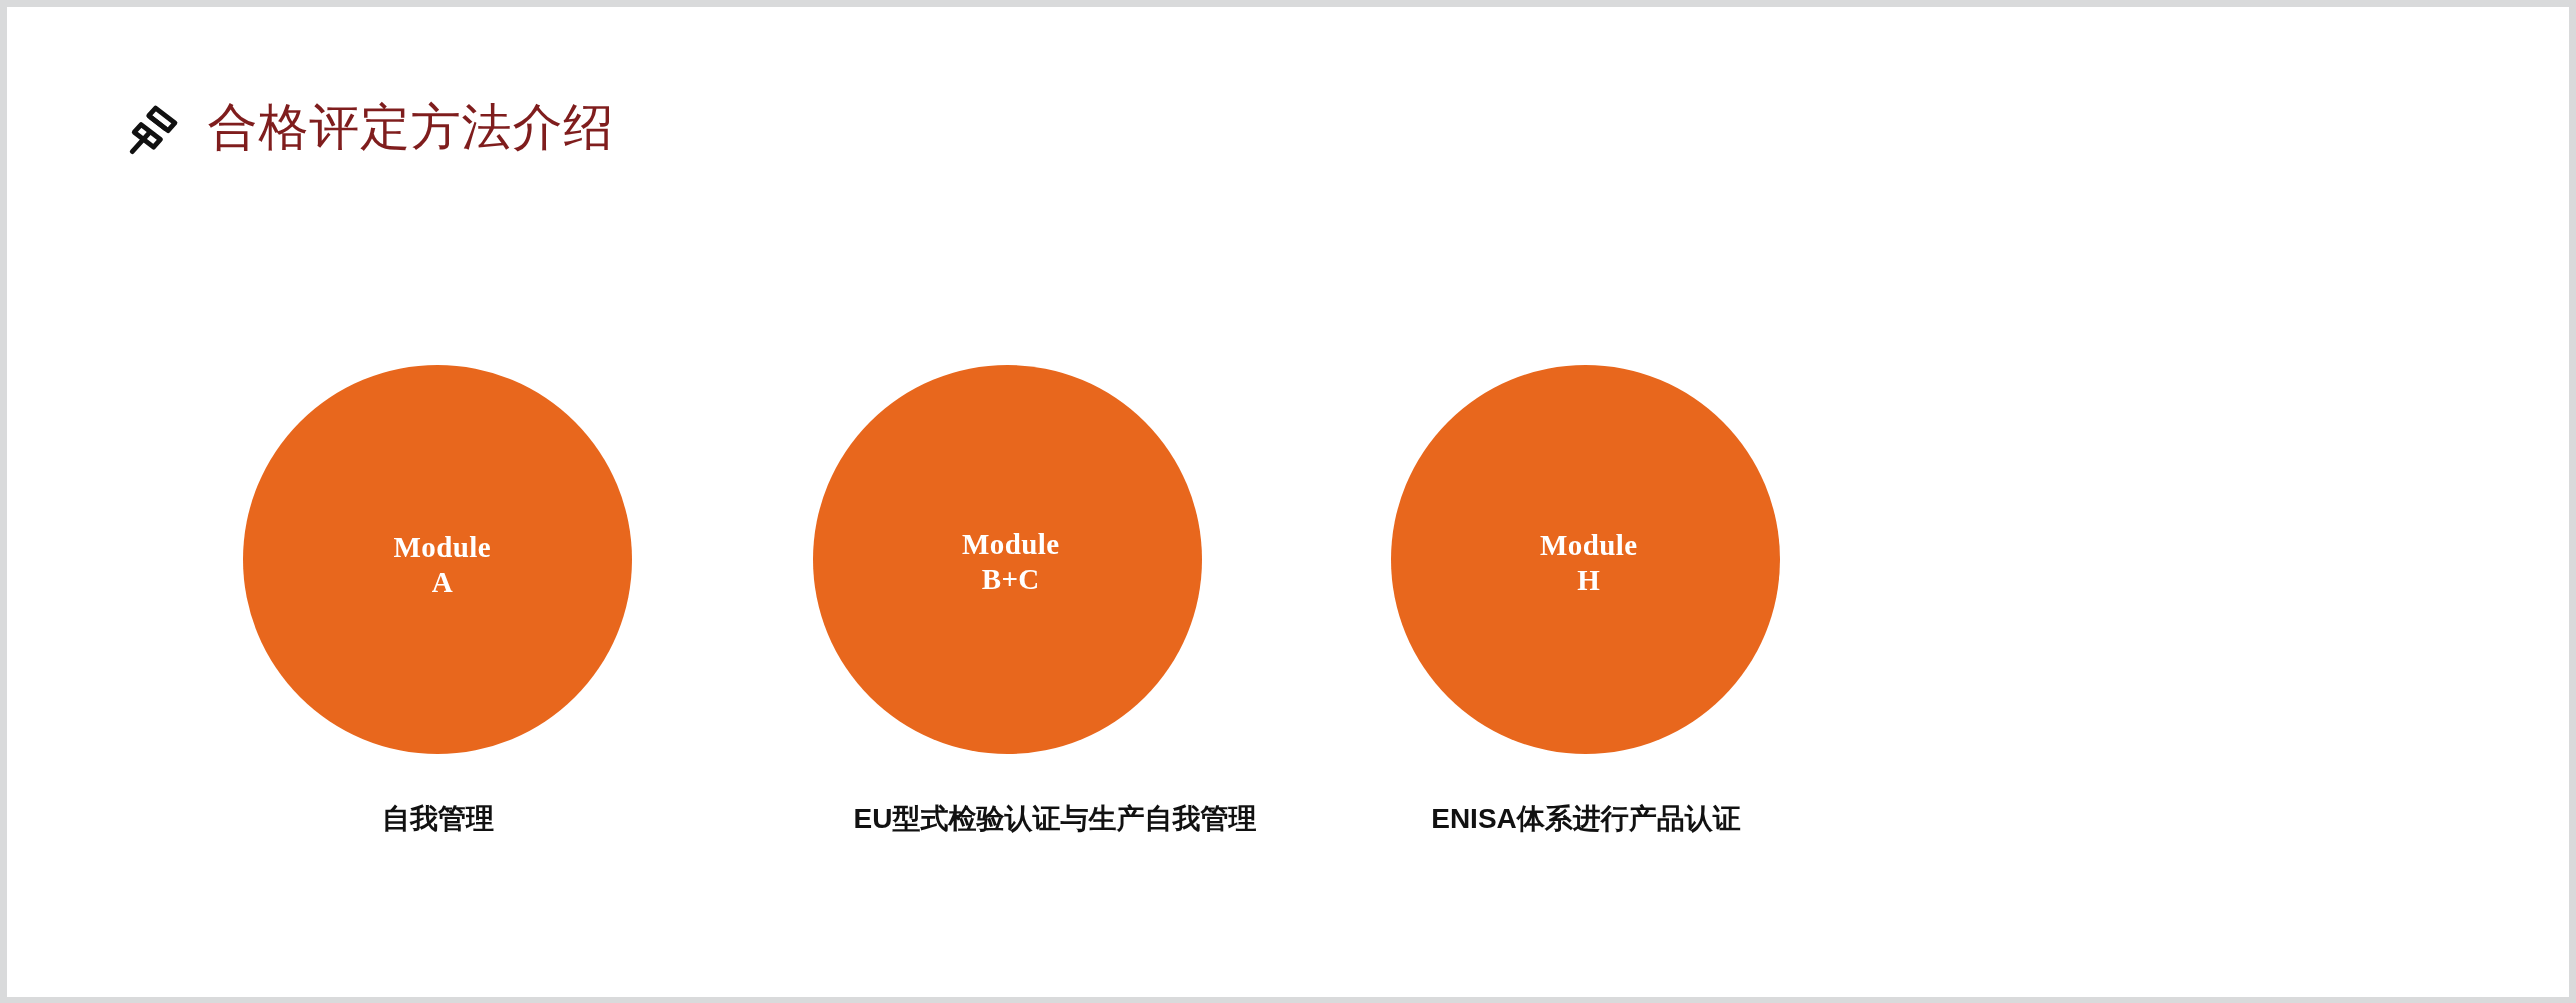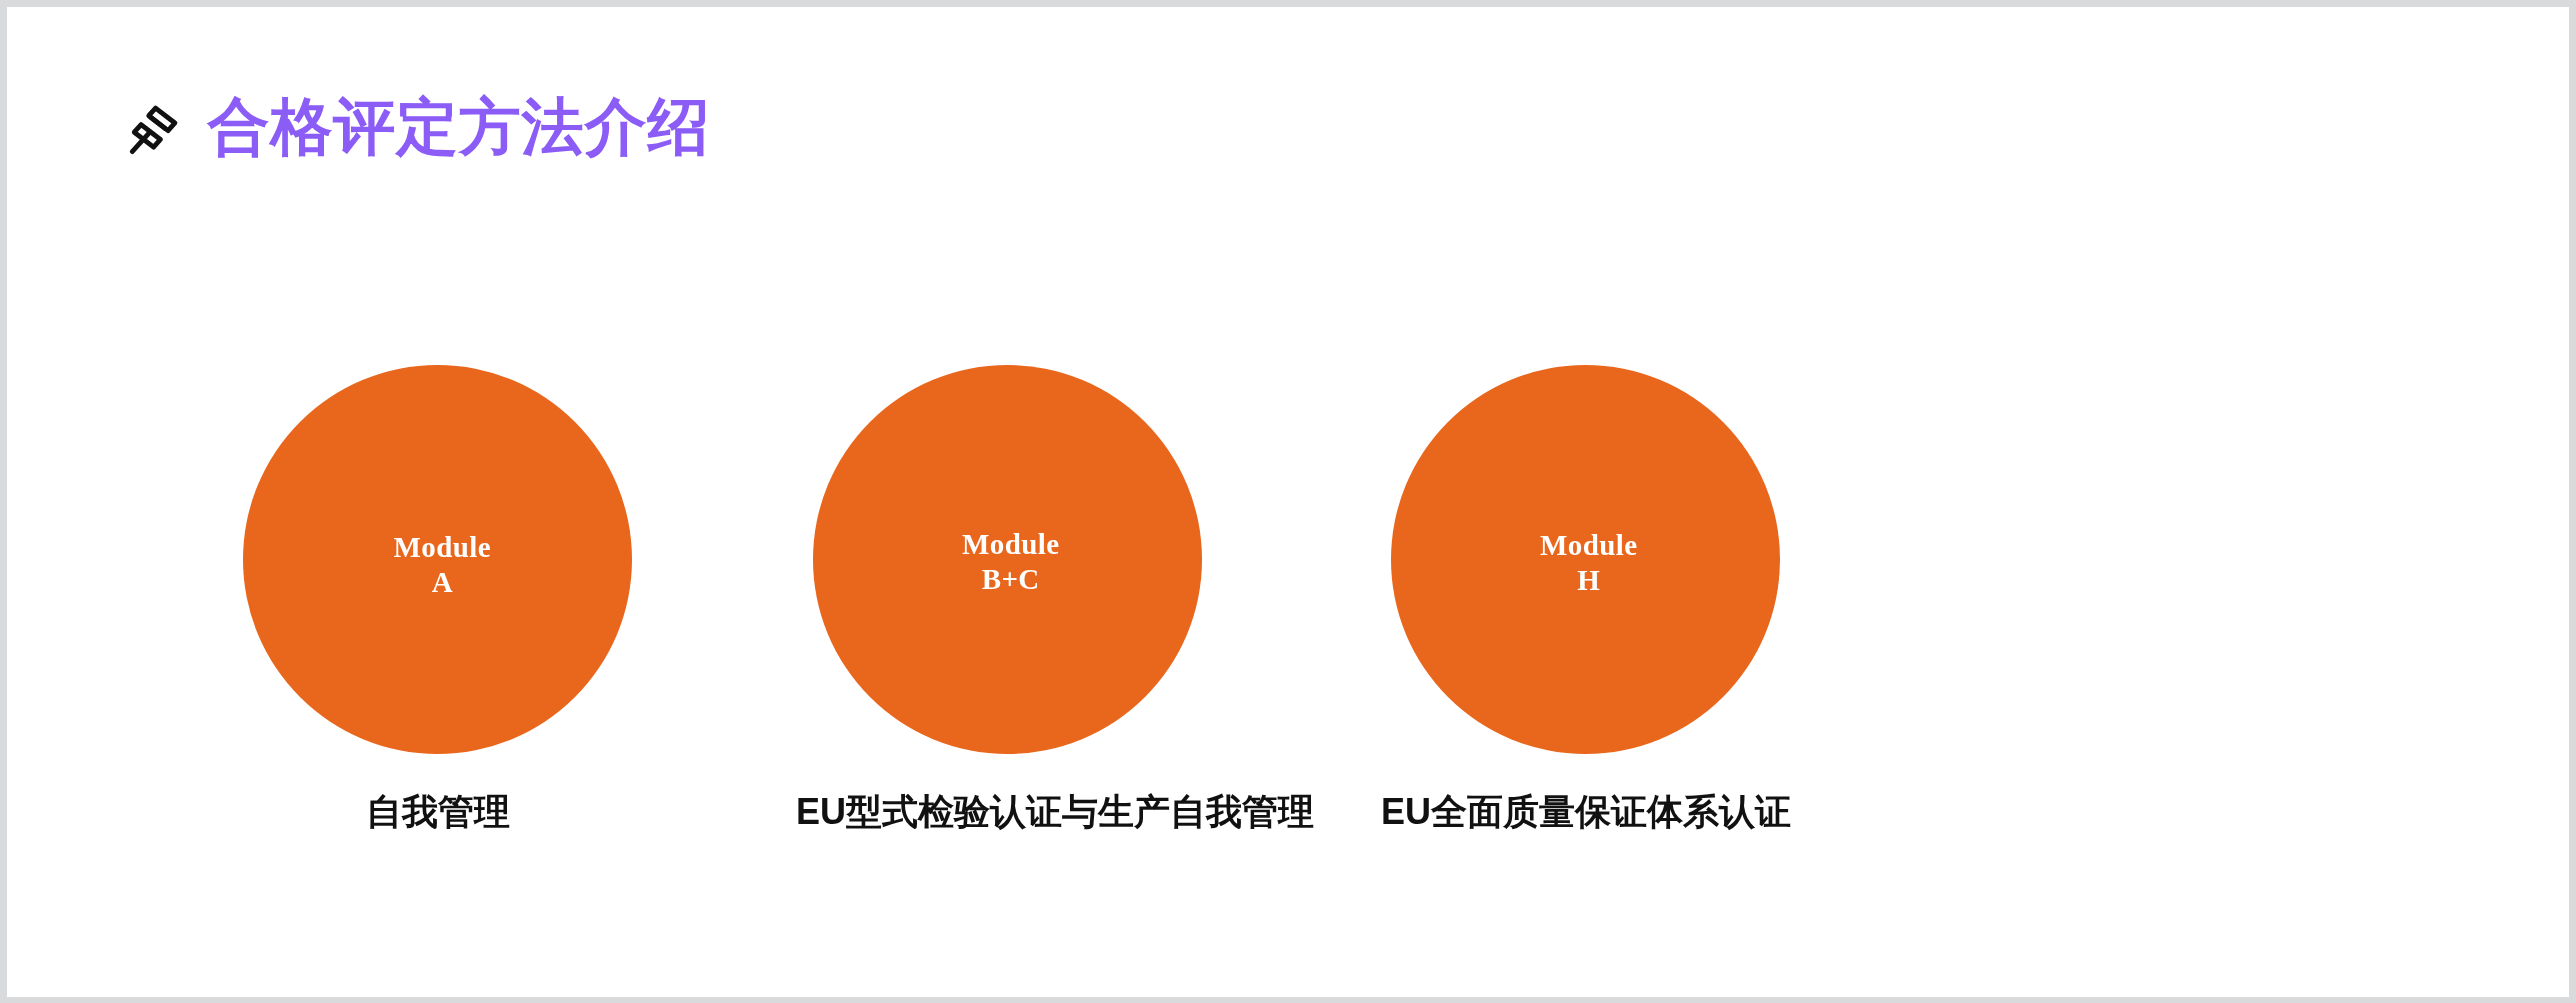--- a/index.html
+++ b/index.html
@@ -33,23 +33,23 @@
     height: 65px;
   }
   .pin-icon {
     width: 58px;
     height: 58px;
     display: block;
     flex: 0 0 auto;
   }
   .pin-icon svg { display: block; }
   .title-text {
-    font-size: 62px;
-    font-weight: 700;
-    color: #8b5cf6;
+    font-size: 50px;
+    font-weight: 400;
+    color: #7f1d1d;
     letter-spacing: 0.8px;
     line-height: 1;
     white-space: nowrap;
   }
 
   
   .circles {
     position: absolute;
     left: 0;
     top: 358px;
@@ -103,23 +103,23 @@
   
   .captions {
     position: absolute;
     left: 0;
     top: 778px;
     width: 2576px;
     height: 57px;
   }
   .caption {
     position: absolute;
-    top: 4px;
+    top: 16px;
     text-align: center;
-    font-size: 36px;
+    font-size: 28px;
     font-weight: 700;
     color: #111111;
     white-space: nowrap;
     line-height: 1.25;
     transform: translateX(-50%);
   }
   .caption.c1 { left: 431px; }
   .caption.c2 { left: 1001px; margin-left: 47px; }
   .caption.c3 { left: 1579px; }
   .caption.c4 { left: 2142px; }
@@ -165,17 +165,17 @@
 H</span>
       </div>
     </div>
 
 
   </div>
 
   <div class="captions">
     <div class="caption c1">自我管理</div>
     <div class="caption c2">EU型式检验认证与生产自我管理</div>
-    <div class="caption c3">EU全面质量保证体系认证</div>
+    <div class="caption c3">ENISA体系进行产品认证</div>
   </div>
 
 </div>
 
 
 </body></html>

